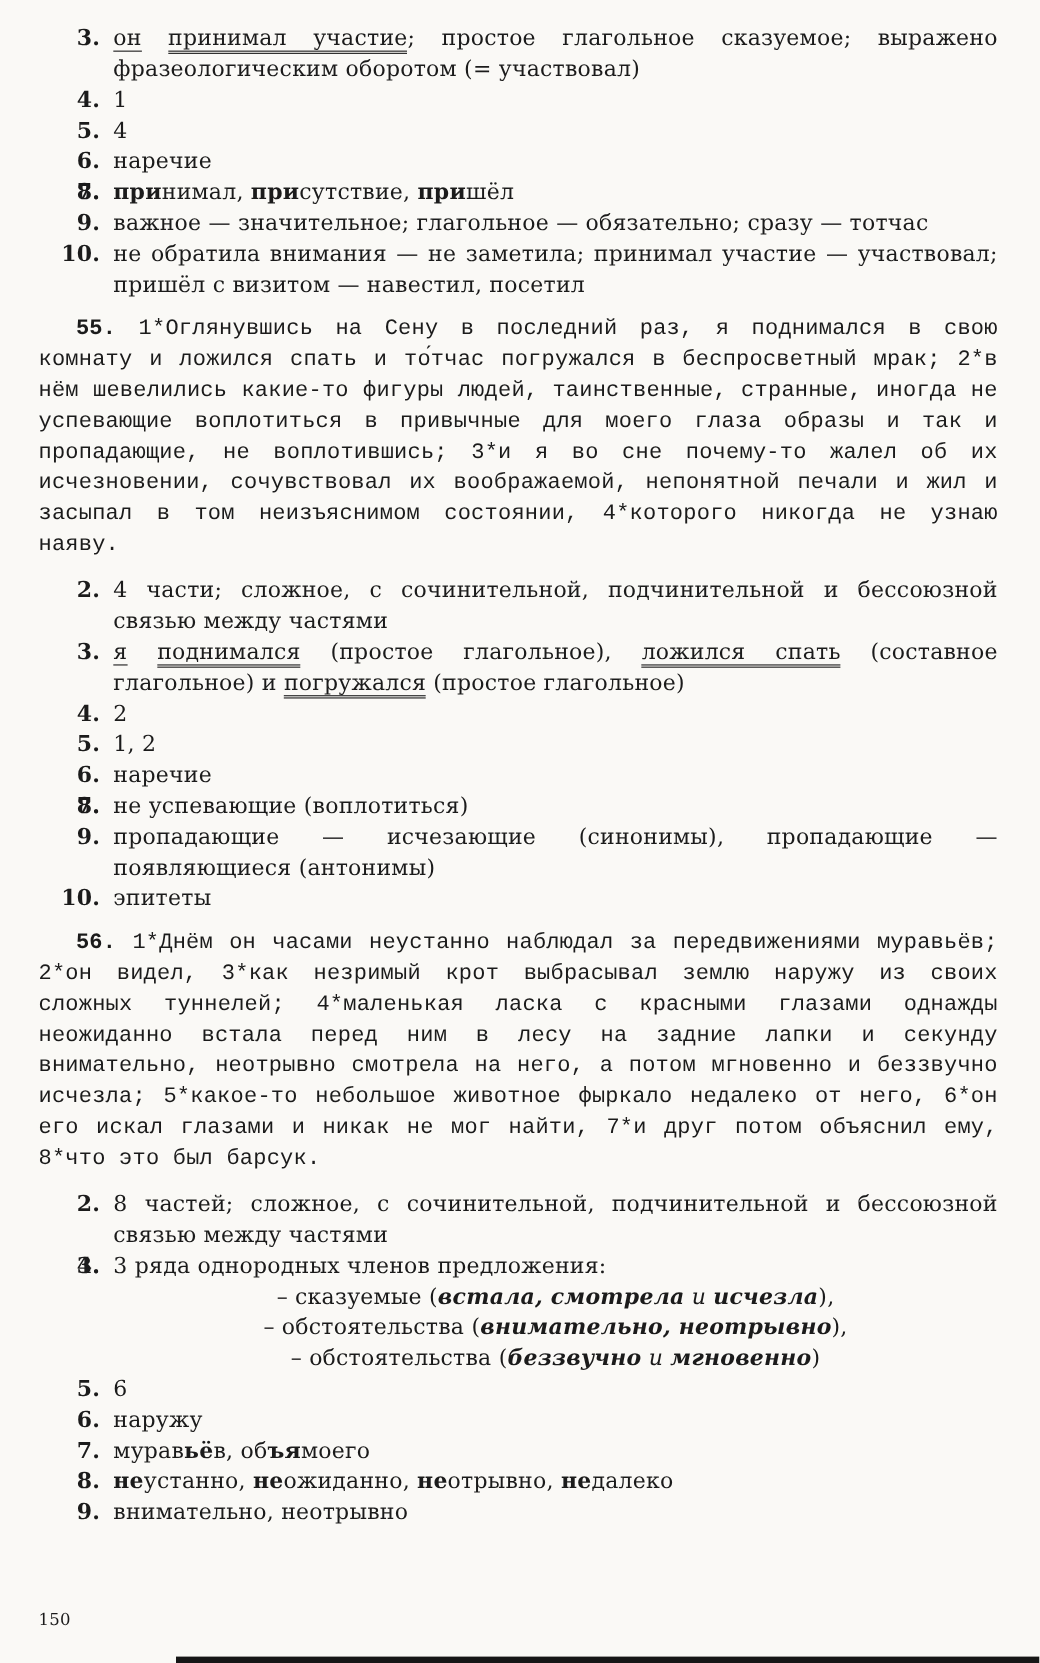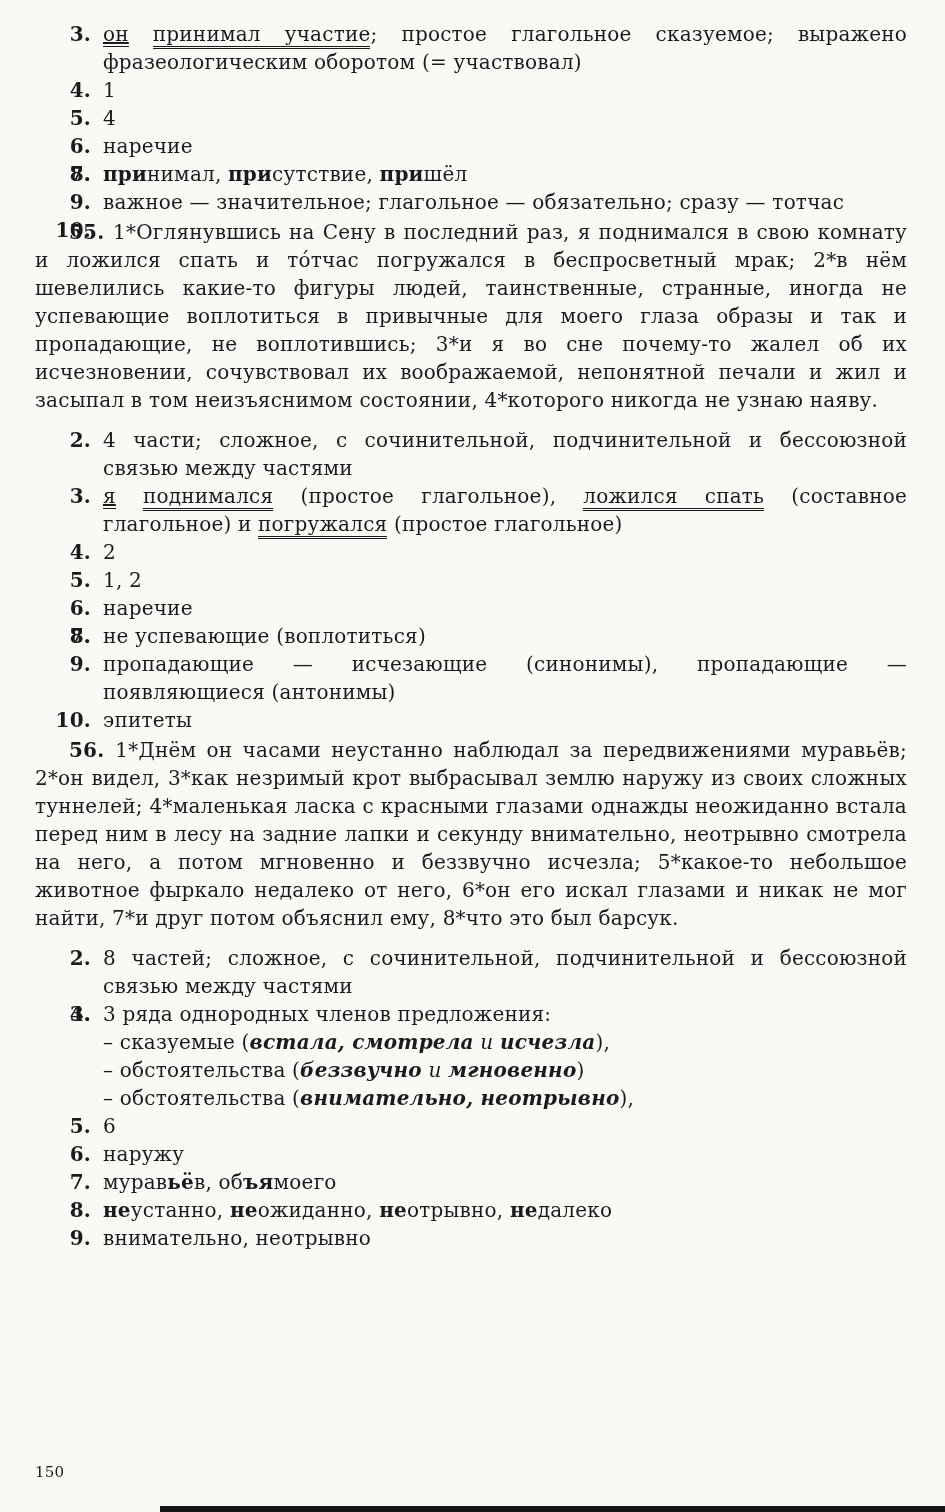--- a/index.html
+++ b/index.html
@@ -25,31 +25,32 @@
   }
   .li-num {
     position: absolute;
     left: 0;
     top: 0;
     width: 56px;
     text-align: right;
     font-weight: bold;
   }
   .para {
-    margin: 2px 0 12px 0;
+    margin: 14px 0 12px 0;
     text-indent: 34px;
     text-align: justify;
+    font-family: Liberation Mono, monospace;
   }
-  .dash-line { text-align: left; }
+  .dash-line { text-align: center; }
 
   .seg-n { }
   .seg-b { font-weight: bold; }
   .seg-i { font-style: italic; }
   .seg-bi { font-weight: bold; font-style: italic; }
-  .seg-u { border-bottom: 1.5px solid currentColor; text-decoration: underline; }
+  .seg-u { border-bottom: 1.5px solid currentColor; }
   .seg-d { border-bottom: 3px double currentColor; }
 
   .page-number {
     position: absolute;
     left: 35px;
     bottom: 32px;
     font-size: 15px;
     line-height: 1;
   }
   .scan-bar {
@@ -89,20 +90,21 @@
     <div class="li">
       <span class="li-num">8.</span>
       <span class="li-text"><span class="seg-b">при</span><span class="seg-n">нимал, </span><span class="seg-b">при</span><span class="seg-n">сутствие, </span><span class="seg-b">при</span><span class="seg-n">шёл</span></span>
     </div>
     <div class="li">
       <span class="li-num">9.</span>
       <span class="li-text"><span class="seg-n">важное — значительное; глагольное — обязательно; сразу — тотчас</span></span>
     </div>
     <div class="li">
       <span class="li-num">10.</span>
+      <span class="li-text"><span class="seg-n">не обратила внимания — не заметила; принимал участие — участвовал; пришёл с визитом — навестил, посетил</span></span>
     </div>
   </div>
 
   <p class="para"><span class="seg-b">55. </span><span class="seg-n">1*Оглянувшись на Сену в последний раз, я поднимался в свою комнату и ложился спать и то́тчас погружался в беспросветный мрак; 2*в нём шевелились какие-то фигуры людей, таинственные, странные, иногда не успевающие воплотиться в привычные для моего глаза образы и так и пропадающие, не воплотившись; 3*и я во сне почему-то жалел об их исчезновении, сочувствовал их воображаемой, непонятной печали и жил и засыпал в том неизъяснимом состоянии, 4*которого никогда не узнаю наяву.</span></p>
 
   <div>
     <div class="li">
       <span class="li-num">2.</span>
       <span class="li-text"><span class="seg-n">4 части; сложное, с сочинительной, подчинительной и бессоюзной связью между частями</span></span>
     </div>
@@ -146,22 +148,22 @@
       <span class="li-num">2.</span>
       <span class="li-text"><span class="seg-n">8 частей; сложное, с сочинительной, подчинительной и бессоюзной связью между частями</span></span>
     </div>
     <div class="li">
       <span class="li-num">3.</span>
     </div>
     <div class="li">
       <span class="li-num">4.</span>
       <span class="li-text"><span class="seg-n">3 ряда однородных членов предложения:</span></span>
       <div class="dash-line"><span class="seg-n">– сказуемые (</span><span class="seg-bi">встала, смотрела</span><span class="seg-i"> и </span><span class="seg-bi">исчезла</span><span class="seg-n">),</span></div>
+      <div class="dash-line"><span class="seg-n">– обстоятельства (</span><span class="seg-bi">внимательно, неотрывно</span><span class="seg-n">),</span></div>
       <div class="dash-line"><span class="seg-n">– обстоятельства (</span><span class="seg-bi">беззвучно</span><span class="seg-i"> и </span><span class="seg-bi">мгновенно</span><span class="seg-n">)</span></div>
-      <div class="dash-line"><span class="seg-n">– обстоятельства (</span><span class="seg-bi">внимательно, неотрывно</span><span class="seg-n">),</span></div>
     </div>
     <div class="li">
       <span class="li-num">5.</span>
       <span class="li-text"><span class="seg-n">6</span></span>
     </div>
     <div class="li">
       <span class="li-num">6.</span>
       <span class="li-text"><span class="seg-n">наружу</span></span>
     </div>
     <div class="li">

